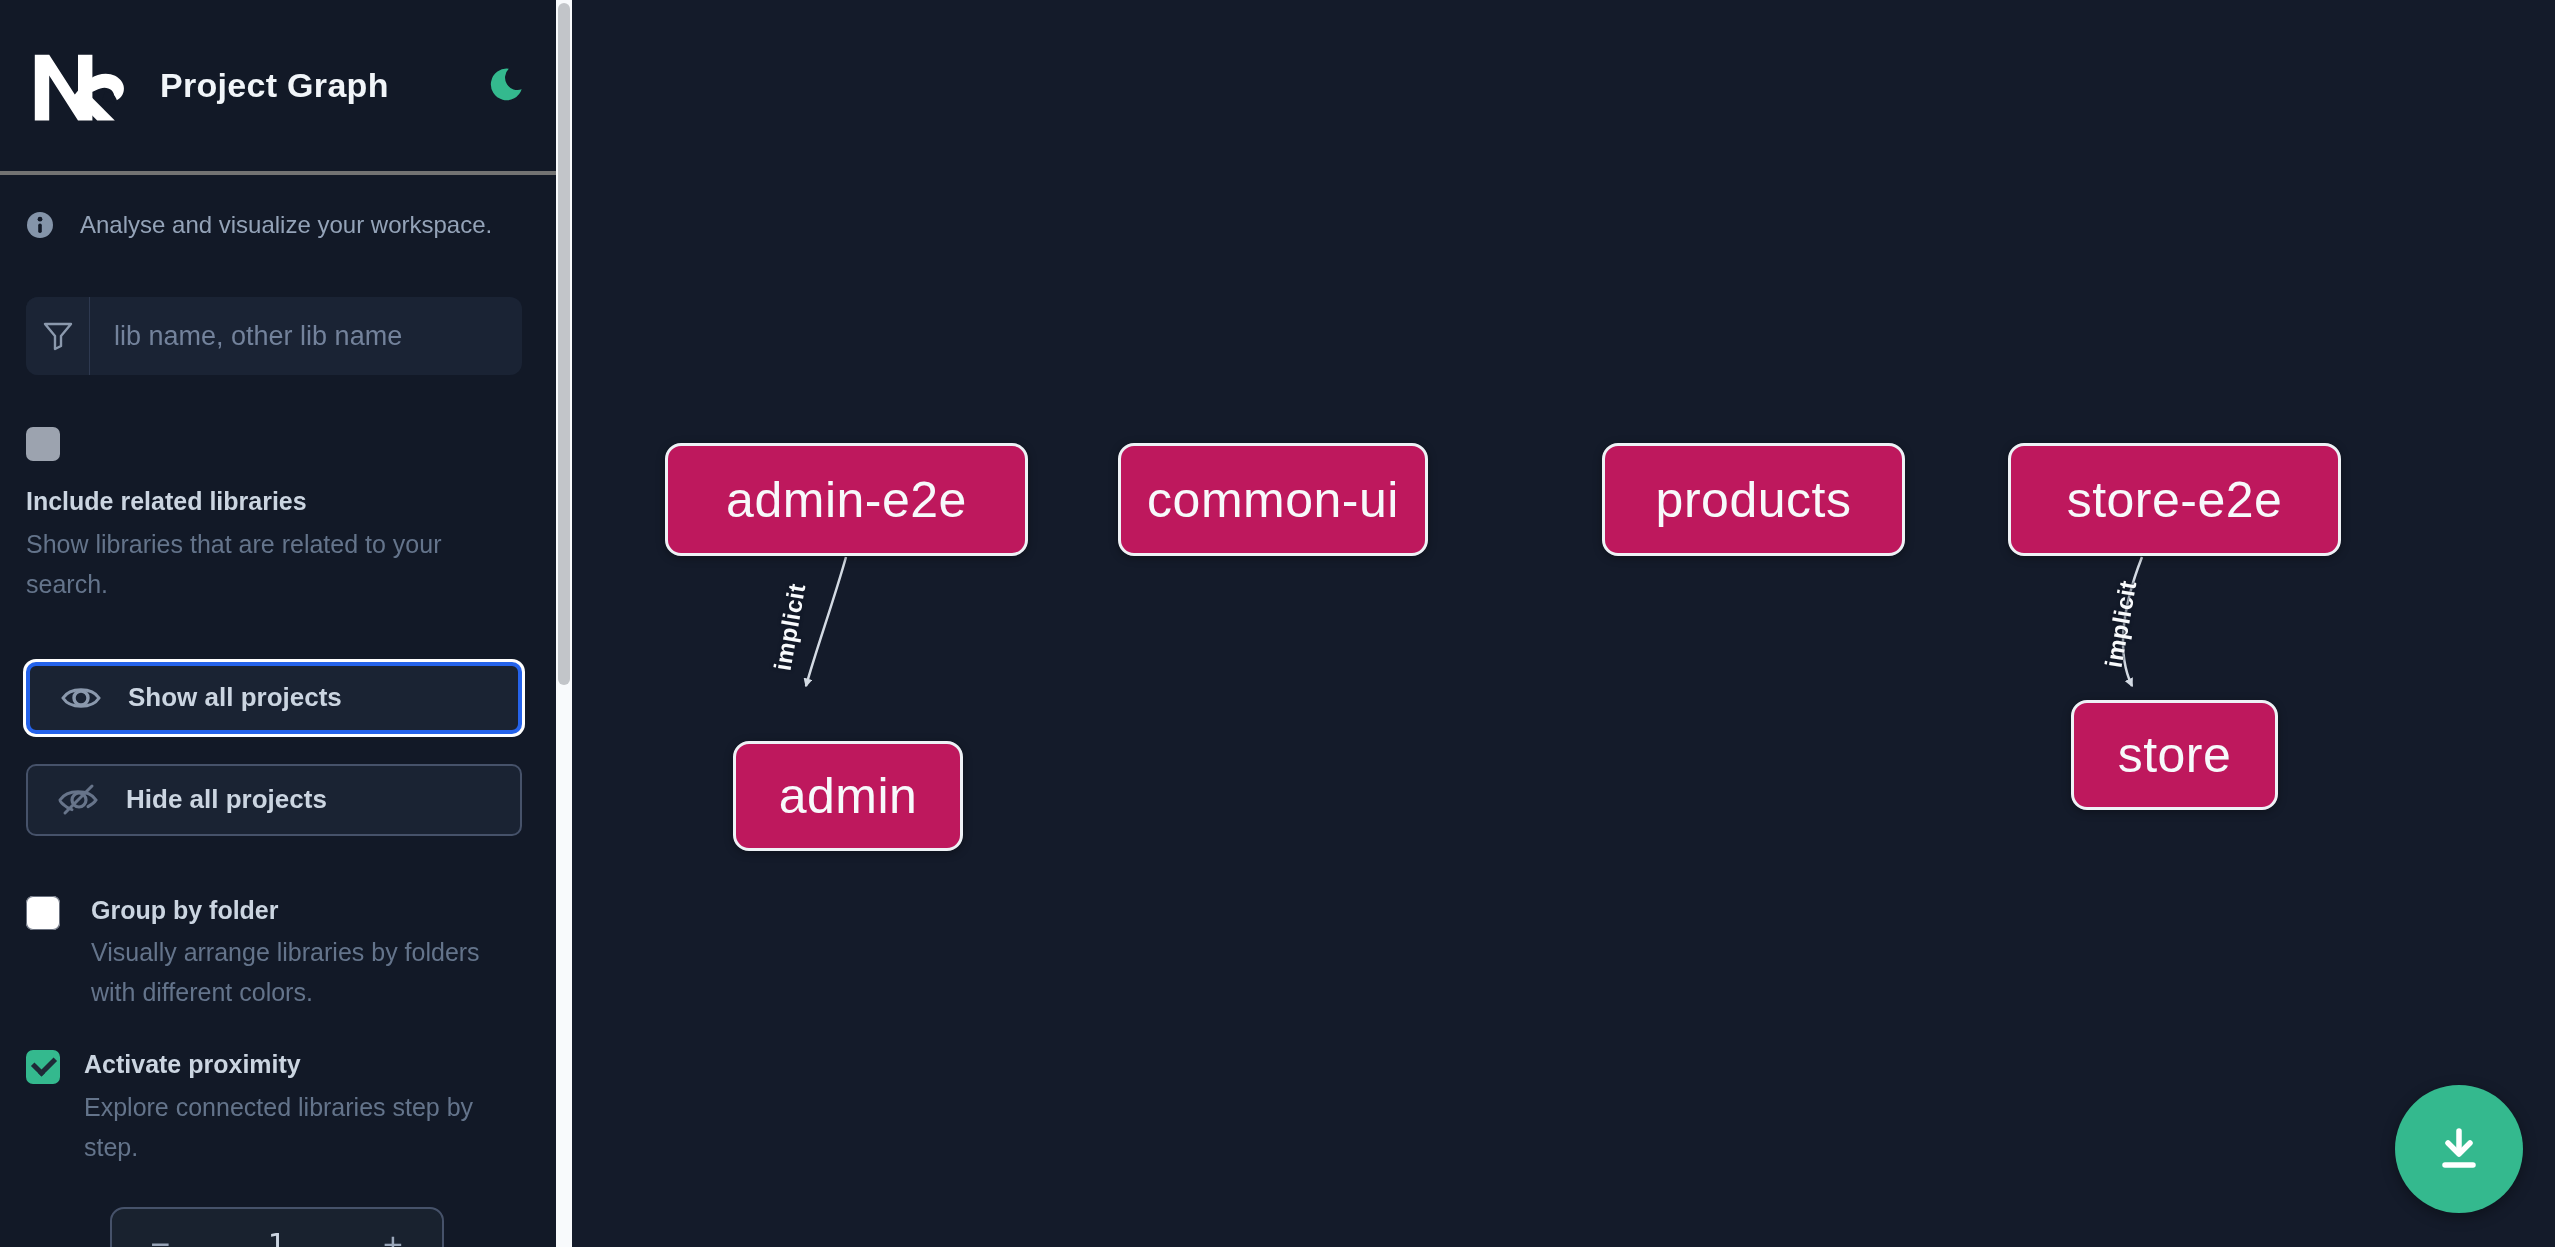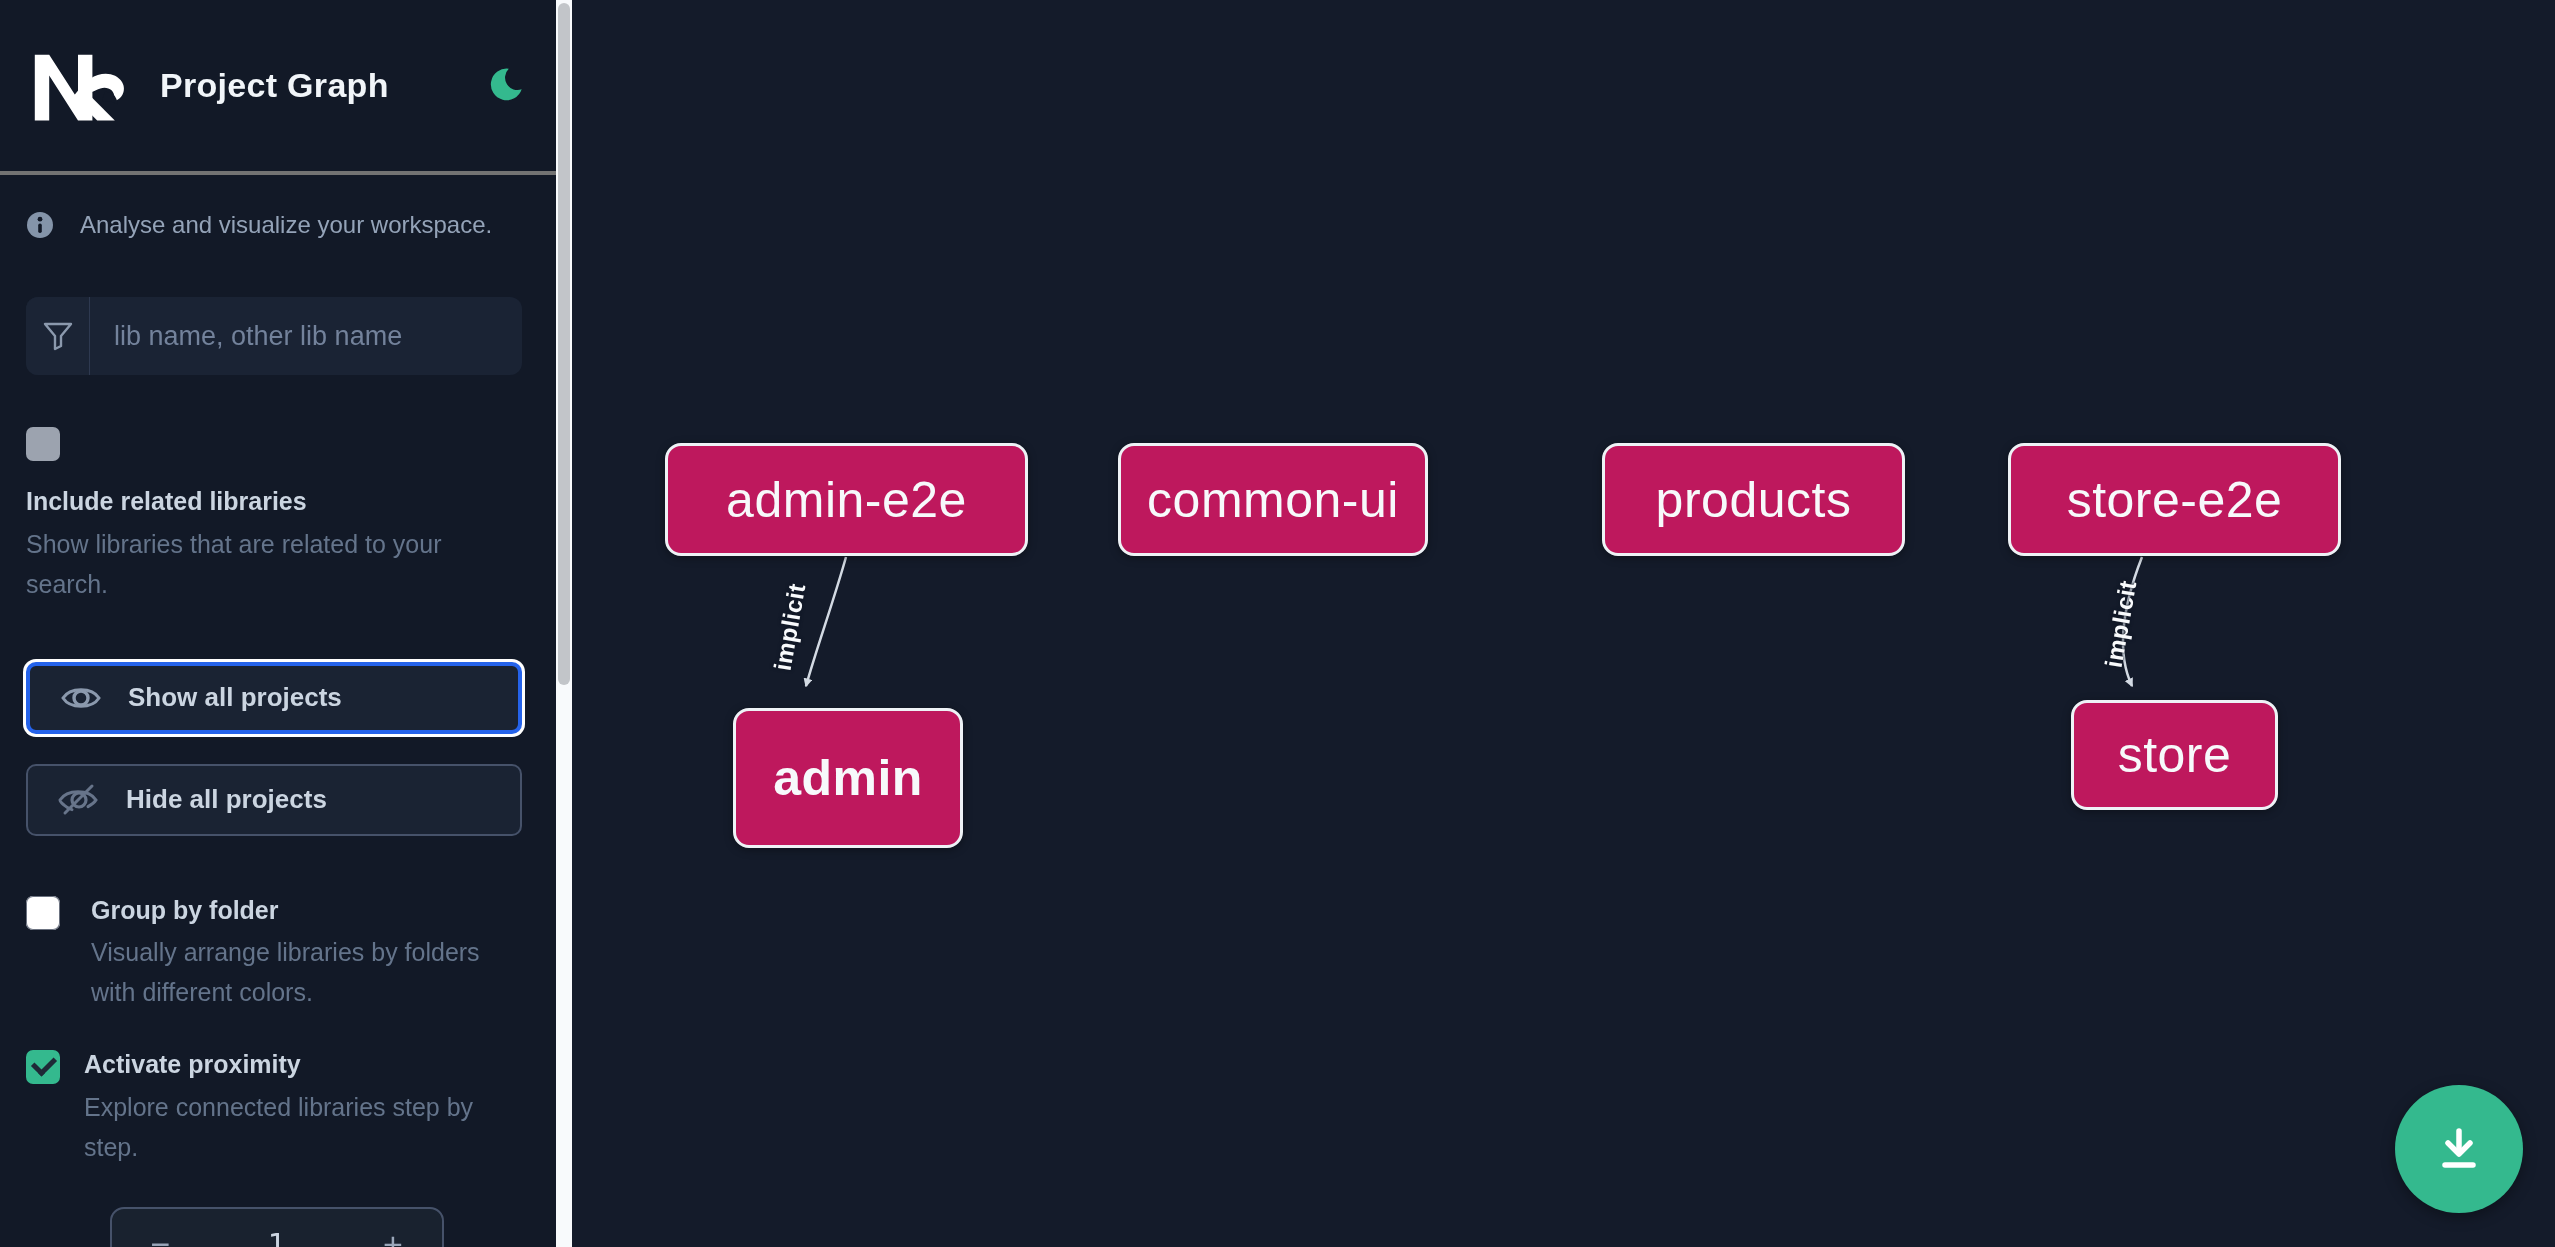--- a/index.html
+++ b/index.html
@@ -218,21 +218,21 @@
       </marker>
     </defs>
   <path d="M274,557 C262,600 244,650 234,686" fill="none" stroke="#d3dae3" stroke-width="2.5" marker-end="url(#arrow)"></path>
       <path d="M1570,557 C1554,598 1542,648 1560,686" fill="none" stroke="#d3dae3" stroke-width="2.5" marker-end="url(#arrow)"></path>
     </svg>
   <div id="node-layer">
       <div class="node" style="left: 93px; top: 443px; width: 363px; height: 113px;">admin-e2e</div>
       <div class="node" style="left: 546px; top: 443px; width: 310px; height: 113px;">common-ui</div>
       <div class="node" style="left: 1030px; top: 443px; width: 303px; height: 113px;">products</div>
       <div class="node" style="left: 1436px; top: 443px; width: 333px; height: 113px;">store-e2e</div>
-      <div class="node" style="left: 161px; top: 708px; width: 230px; height: 140px; font-weight: bold;">admin</div>
+      <div class="node" style="left: 161px; top: 741px; width: 230px; height: 110px;">admin</div>
       <div class="node" style="left: 1499px; top: 700px; width: 207px; height: 110px;">store</div>
       <span class="edge-label" style="left: 218px; top: 627px;">implicit</span>
       <span class="edge-label" style="left: 1549px; top: 624px;">implicit</span>
     </div>
 
   <button class="fab">
     <svg width="56" height="56" viewBox="0 0 56 56" fill="none" aria-hidden="true">
       <path d="M28 10 V31" stroke="#ffffff" stroke-width="5.5" stroke-linecap="round"></path>
       <path d="M17 22 L28 33 L39 22" stroke="#ffffff" stroke-width="5.5" stroke-linecap="round" stroke-linejoin="round"></path>
       <path d="M14 44 H42" stroke="#ffffff" stroke-width="5.5" stroke-linecap="round"></path>

